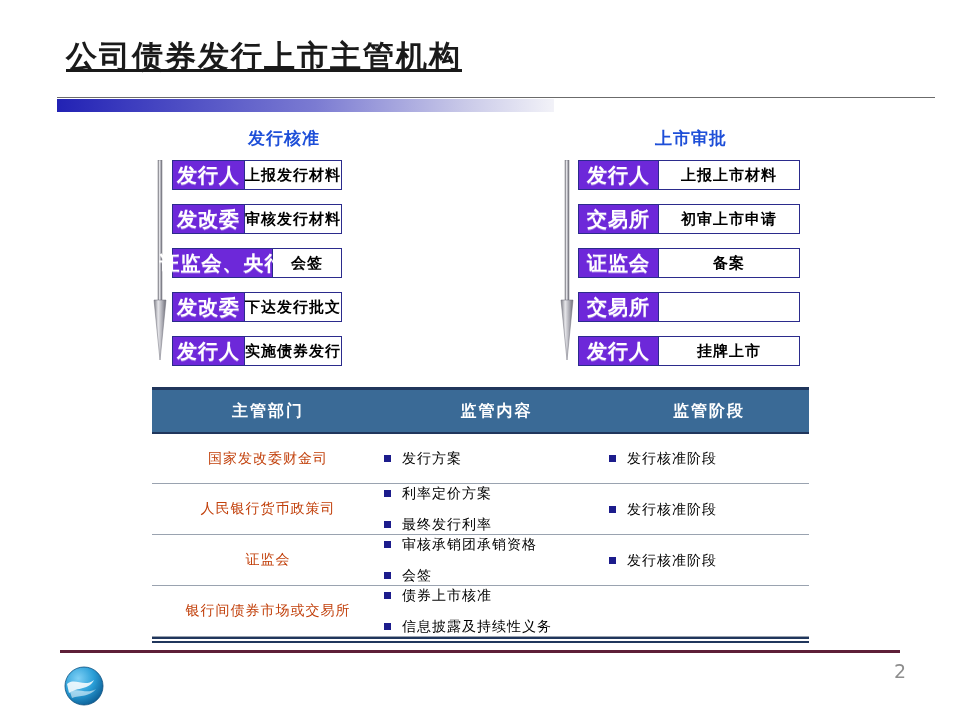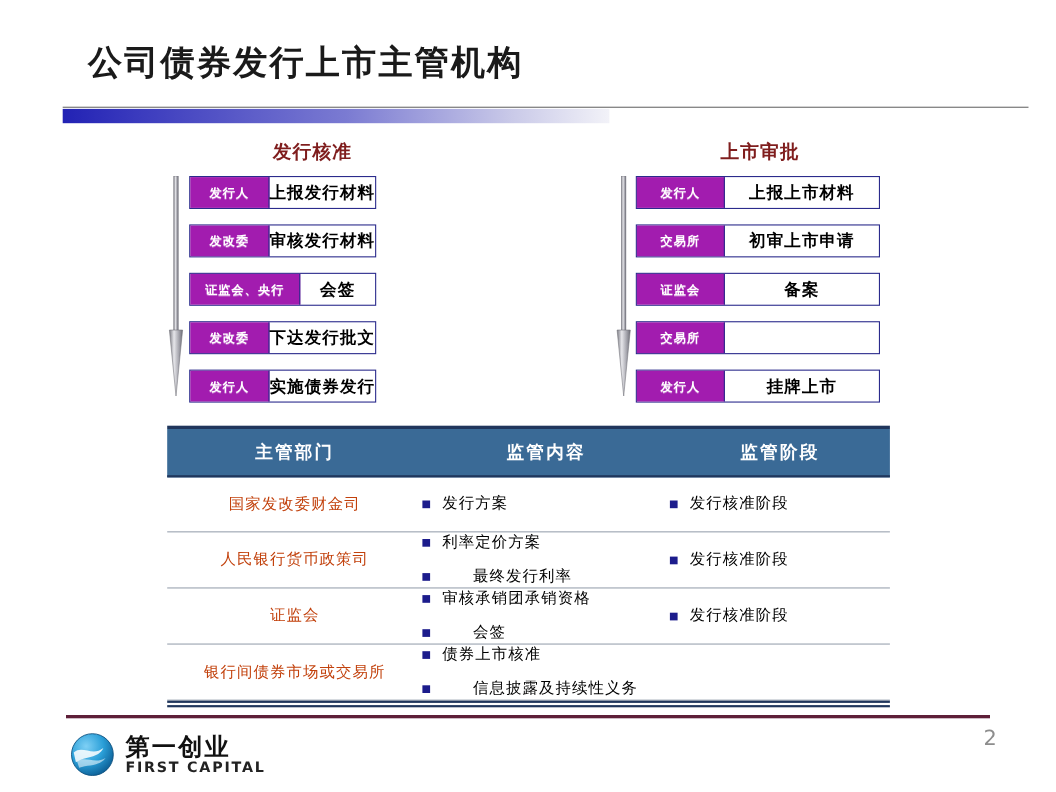--- a/index.html
+++ b/index.html
@@ -12,27 +12,28 @@
     height: 720px;
     position: relative;
     overflow: hidden;
     font-family: "DejaVu Sans", "Liberation Sans", sans-serif;
     color: #000000;
   }
 
   
   #slide-title {
     position: absolute;
-    left: 80px;
+    left: 66px;
     top: 36px;
     font-size: 31px;
     font-weight: 600;
     letter-spacing: 2px;
     color: #1a1a1a;
     white-space: nowrap;
+    text-decoration: underline;
   }
   #title-hairline {
     position: absolute;
     left: 57px;
     top: 97px;
     width: 878px;
     height: 1px;
     background: #6b6b6b;
   }
   #title-gradient-bar {
@@ -42,21 +43,21 @@
     width: 497px;
     height: 13px;
     background: linear-gradient(to right, #2222b4 0%, #3b3bbe 14%, #7b7bd2 52%, #c9c9e8 82%, #f2f2f8 100%);
   }
 
   
   .flow-title {
     position: absolute;
     font-size: 17px;
     font-weight: 700;
-    color: #7f1d1d;
+    color: #1d4ed8;
     letter-spacing: 1px;
     white-space: nowrap;
   }
   #flow-title-left  { left: 248px; top: 127px; }
   #flow-title-right { left: 655px; top: 127px; }
 
   .flow-arrow {
     position: absolute;
     width: 16px;
     height: 200px;
@@ -70,23 +71,23 @@
 
   .flow-row {
     display: flex;
     height: 30px;
     margin-bottom: 14px;
     border: 1px solid #2b2b8c;
     box-sizing: border-box;
     background: #ffffff;
   }
   .flow-actor {
-    background: #a21caf;
+    background: #6d28d9;
     color: #ffffff;
-    font-size: 11px;
+    font-size: 20px;
     font-weight: 700;
     display: flex;
     align-items: center;
     justify-content: center;
     border-right: 1px solid #2b2b8c;
     box-sizing: border-box;
     letter-spacing: 1px;
     text-shadow: 0 1px 0 rgba(255,255,255,0.35);
     white-space: nowrap;
   }
@@ -153,21 +154,21 @@
 
   .bullet-line {
     display: flex;
     align-items: flex-start;
     font-size: 14px;
     color: #000;
     letter-spacing: 1px;
     line-height: 19px;
     white-space: nowrap;
   }
-  .bullet-line + .bullet-line { margin-top: 12px; gap: 28px; }
+  .bullet-line + .bullet-line { margin-top: 12px; }
   .sq-bullet {
     width: 7px;
     height: 7px;
     background: #1c1c8c;
     margin-right: 11px;
     margin-top: 6px;
     flex: 0 0 auto;
   }
   #table-bottom-rule-1 { height: 2px; background: #20365c; margin-top: 0; }
   #table-bottom-rule-2 { height: 2px; background: #20365c; margin-top: 2px; }
@@ -393,19 +394,15 @@
         <stop offset="0%" stop-color="#7fd0f5"></stop>
         <stop offset="55%" stop-color="#2a9fd8"></stop>
         <stop offset="100%" stop-color="#0d5f96"></stop>
       </radialGradient>
     </defs>
     <circle cx="22" cy="22" r="19" fill="url(#gl)"></circle>
     <path d="M5 20 C13 13, 22 24, 32 16 C27 26, 16 23, 7 29 Z" fill="#ffffff" opacity="0.85"></path>
     <path d="M8 28 C16 23, 24 31, 34 25 C28 33, 18 31, 10 34 Z" fill="#ffffff" opacity="0.55"></path>
     <circle cx="22" cy="22" r="19" fill="none" stroke="#0b4e7d" stroke-width="0.8"></circle>
   </svg>
-  <div id="logo-text">
-    <div id="logo-cn">第一创业</div>
-    <div id="logo-en">FIRST CAPITAL</div>
-  </div>
 </div>
 
 <div id="page-number">2</div>
 
 </body></html>

